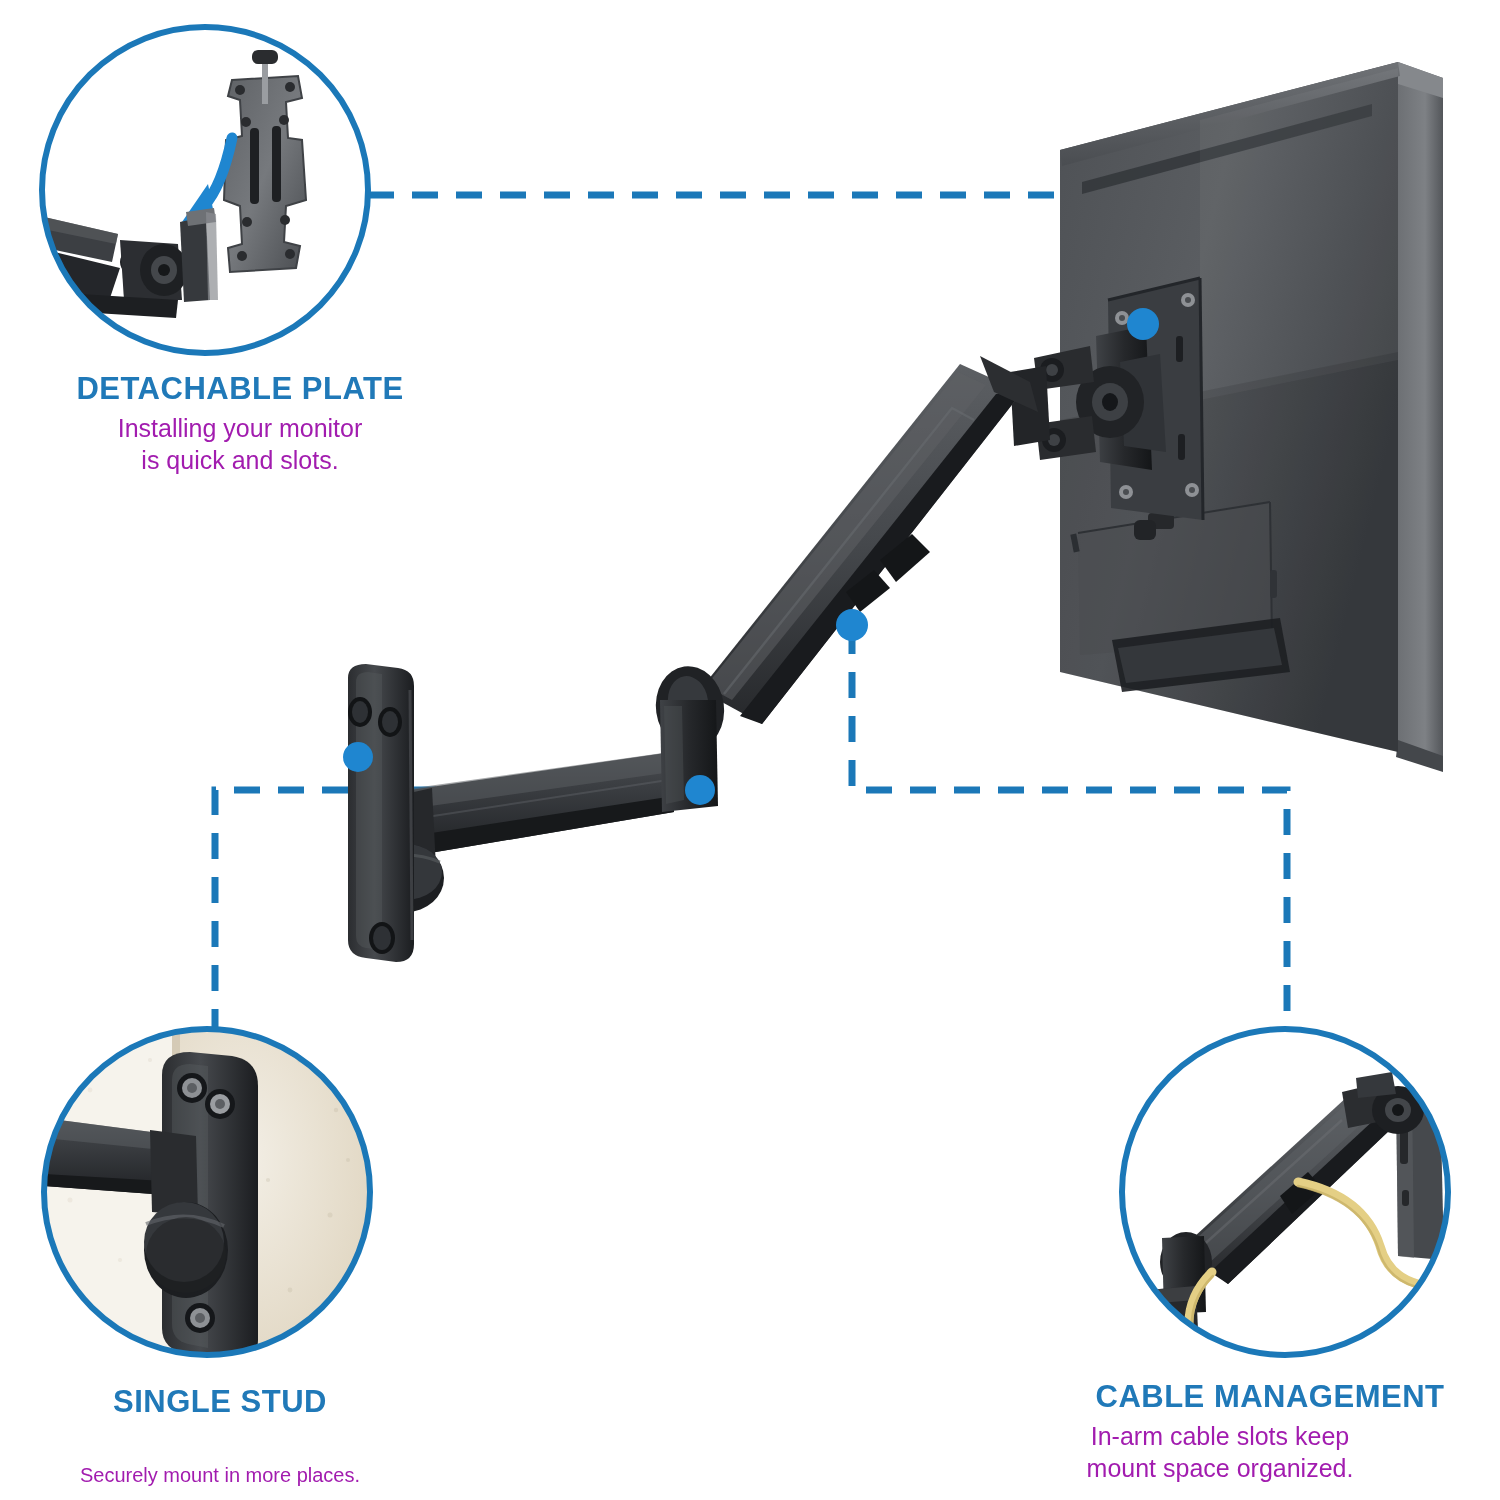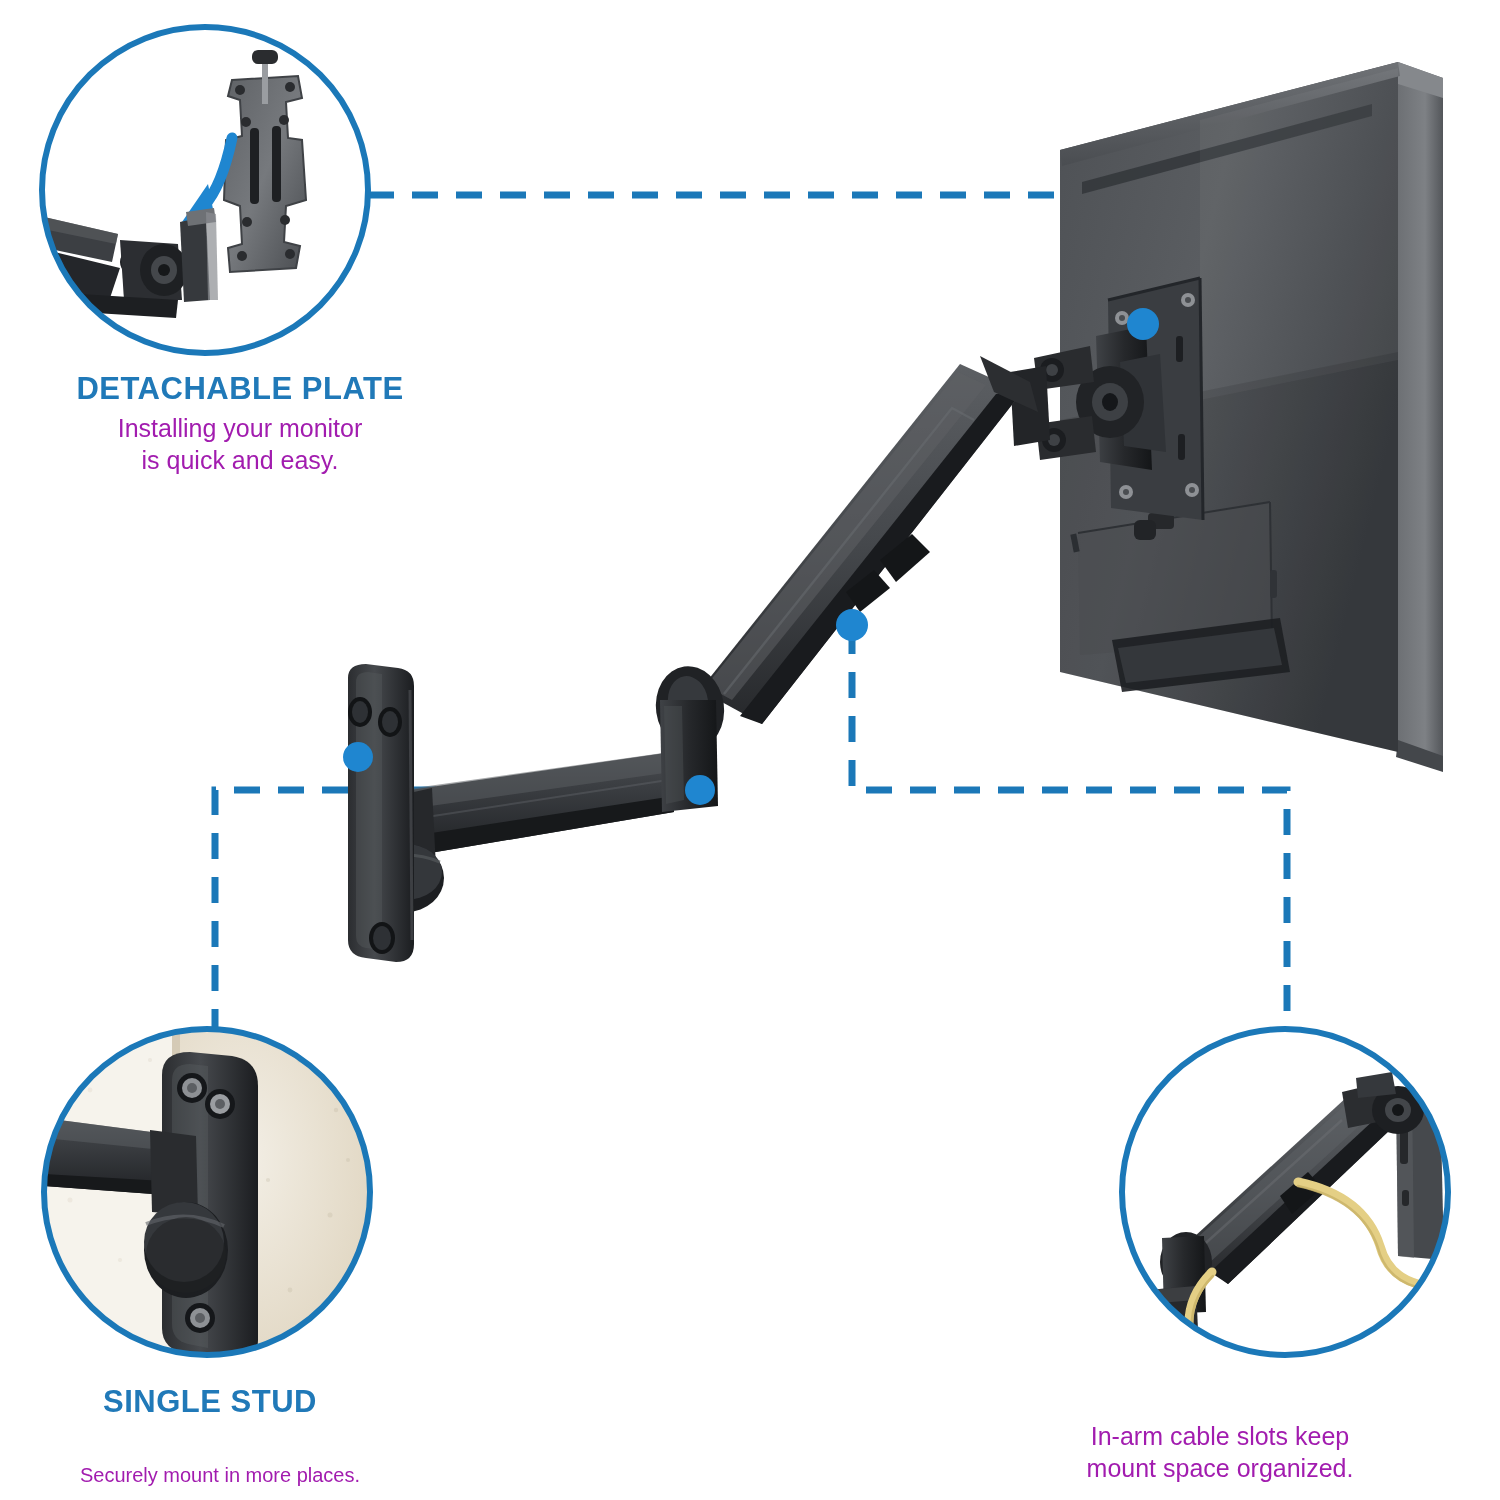--- a/index.html
+++ b/index.html
@@ -10,21 +10,21 @@
     position:absolute;text-align:center;color:#2079b8;
     font-weight:bold;letter-spacing:.5px;line-height:1.12;
     font-family:"Liberation Sans",sans-serif;
   }
   .callout-sub{
     position:absolute;text-align:center;color:#a21caf;
     line-height:1.28;font-family:"Liberation Sans",sans-serif;
   }
   #t-detachable{left:20px;top:372px;width:440px;font-size:31px;}
   #s-detachable{left:20px;top:412px;width:440px;font-size:25px;}
-  #t-stud{left:0;top:1385px;width:420px;font-size:31px;}
+  #t-stud{left:10px;top:1385px;width:420px;font-size:31px;}
   #s-stud{left:0px;top:1463px;width:440px;font-size:20px;}
   #t-cable{left:1050px;top:1380px;width:440px;font-size:31px;}
   #s-cable{left:1000px;top:1420px;width:440px;font-size:25px;}
 </style>
 </head>
 <body>
 
 <div id="stage">
 
   <svg class="layer" viewBox="0 0 1500 1500">
@@ -375,28 +375,29 @@
           <path d="M1213 1276 Q1187 1302 1193 1337"></path>
         </g>
       </g>
       <circle cx="1285" cy="1192" r="163" fill="none" stroke="#1b78b8" stroke-width="6"></circle>
     </g>
   </svg>
 
   <div class="callout-title" id="t-detachable">DETACHABLE PLATE</div>
   <div class="callout-sub" id="s-detachable">
     <div>Installing your monitor</div>
-    <div>is quick and easy.</div>
+    <div>is quick and slots.</div>
   </div>
 
   <div class="callout-title" id="t-stud">
     <div>SINGLE STUD</div>
   </div>
   <div class="callout-sub" id="s-stud">
     <div>Securely mount in more places.</div>
   </div>
 
+  <div class="callout-title" id="t-cable">CABLE MANAGEMENT</div>
   <div class="callout-sub" id="s-cable">
     <div>In-arm cable slots keep</div>
     <div>mount space organized.</div>
   </div>
 
 </div>
 
 </body></html>

